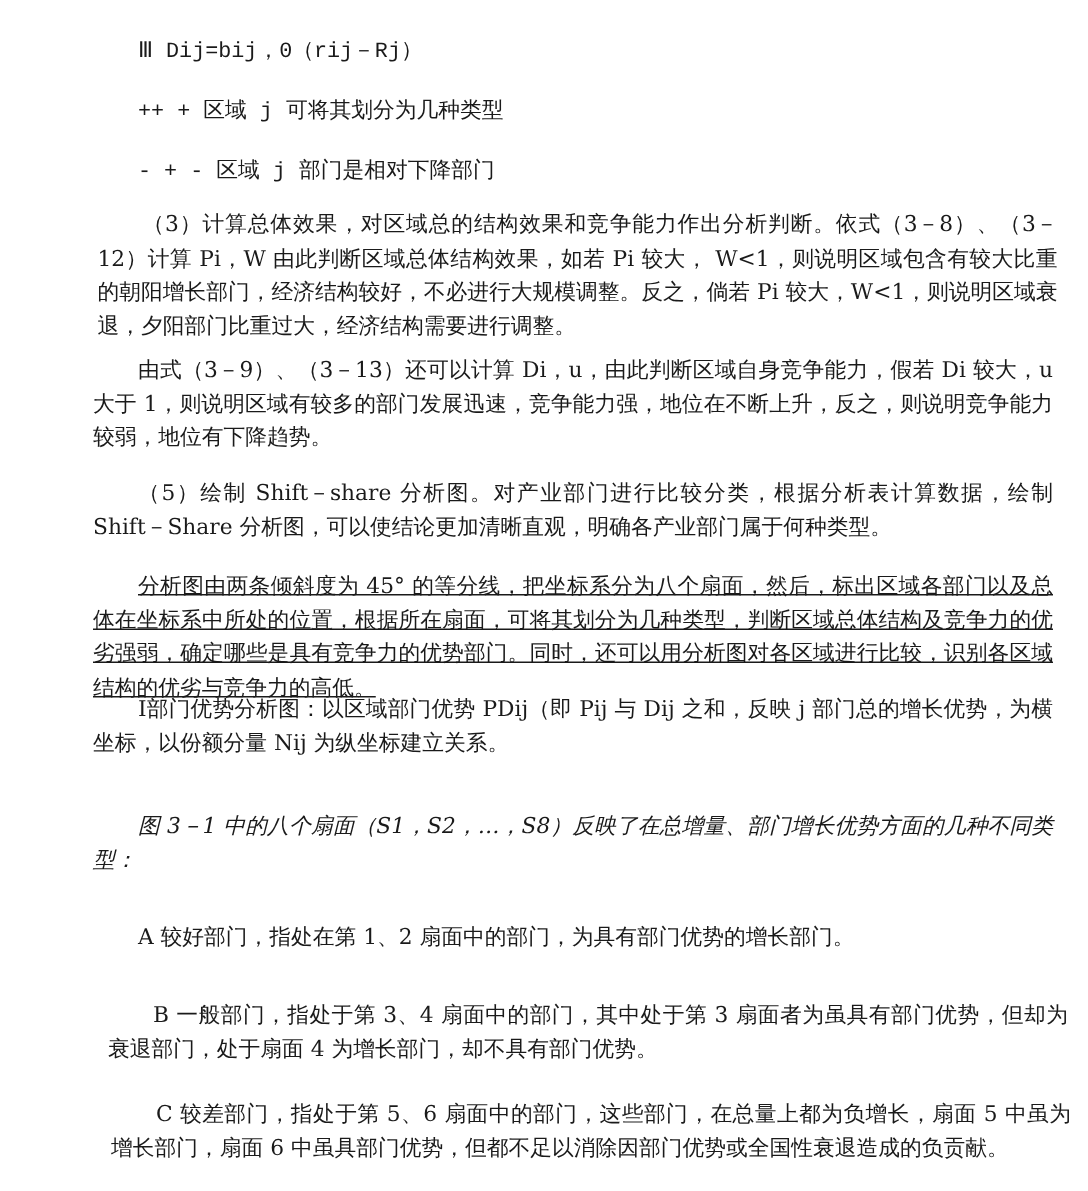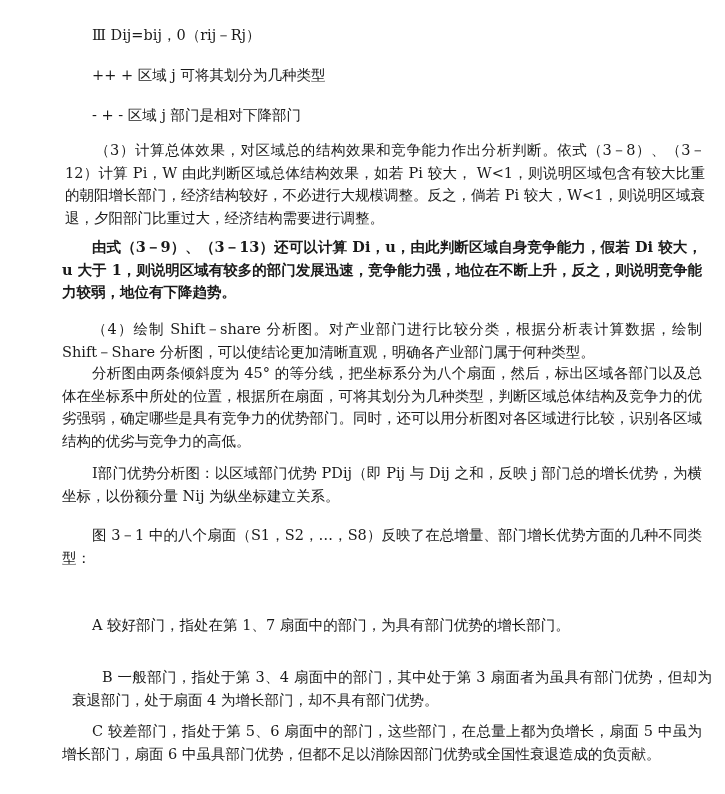--- a/index.html
+++ b/index.html
@@ -4,32 +4,32 @@
 <style>
   html, body { margin:0; padding:0; background:#ffffff; }
   body {
     width:725px; height:794px; overflow:hidden; position:relative;
     font-family: "DejaVu Serif", "Liberation Serif", serif;
     color:#1a1a1a; font-size:14.5px;
   }
   .page { position:absolute; left:62px; top:0; width:640px; }
   .line { position:absolute; left:0; white-space:nowrap; line-height:22px; height:22px; }
   .para { position:absolute; left:0; width:640px; line-height:22.5px; text-align:justify; text-indent:30px; }
-  .ind { left:30px; }
+  .ind { left:30px;font-family:Liberation Mono, monospace; }
 </style>
 </head>
 <body>
 
 <div class="page">
   <div class="line ind" style="top:24px;">Ⅲ  Dij=bij，0（rij－Rj）</div>
   <div class="line ind" style="top:64px;">++ +  区域 j 可将其划分为几种类型</div>
   <div class="line ind" style="top:104px;text-align:right;">- + -  区域 j 部门是相对下降部门</div>
 
   <p class="para" style="top:136px; margin:3px;">（3）计算总体效果，对区域总的结构效果和竞争能力作出分析判断。依式（3－8）、（3－12）计算 Pi，W 由此判断区域总体结构效果，如若 Pi 较大， W&lt;1，则说明区域包含有较大比重的朝阳增长部门，经济结构较好，不必进行大规模调整。反之，倘若 Pi 较大，W&lt;1，则说明区域衰退，夕阳部门比重过大，经济结构需要进行调整。</p>
-  <p class="para" style="top:236px; margin:0;font-weight:bold;">由式（3－9）、（3－13）还可以计算 Di，u，由此判断区域自身竞争能力，假若 Di 较大，u 大于 1，则说明区域有较多的部门发展迅速，竞争能力强，地位在不断上升，反之，则说明竞争能力较弱，地位有下降趋势。</p>
-  <p class="para" style="top:318px; margin:0;">（4）绘制 Shift－share 分析图。对产业部门进行比较分类，根据分析表计算数据，绘制 Shift－Share 分析图，可以使结论更加清晰直观，明确各产业部门属于何种类型。</p>
-  <p class="para" style="top:362px; margin:0;">分析图由两条倾斜度为 45° 的等分线，把坐标系分为八个扇面，然后，标出区域各部门以及总体在坐标系中所处的位置，根据所在扇面，可将其划分为几种类型，判断区域总体结构及竞争力的优劣强弱，确定哪些是具有竞争力的优势部门。同时，还可以用分析图对各区域进行比较，识别各区域结构的优劣与竞争力的高低。</p>
+  <p class="para" style="top:236px; margin:0;">由式（3－9）、（3－13）还可以计算 Di，u，由此判断区域自身竞争能力，假若 Di 较大，u 大于 1，则说明区域有较多的部门发展迅速，竞争能力强，地位在不断上升，反之，则说明竞争能力较弱，地位有下降趋势。</p>
+  <p class="para" style="top:318px; margin:0;">（5）绘制 Shift－share 分析图。对产业部门进行比较分类，根据分析表计算数据，绘制 Shift－Share 分析图，可以使结论更加清晰直观，明确各产业部门属于何种类型。</p>
+  <p class="para" style="top:380px; margin:0;text-decoration:underline;">分析图由两条倾斜度为 45° 的等分线，把坐标系分为八个扇面，然后，标出区域各部门以及总体在坐标系中所处的位置，根据所在扇面，可将其划分为几种类型，判断区域总体结构及竞争力的优劣强弱，确定哪些是具有竞争力的优势部门。同时，还可以用分析图对各区域进行比较，识别各区域结构的优劣与竞争力的高低。</p>
   <p class="para" style="top:462px; margin:0;">Ⅰ部门优势分析图：以区域部门优势 PDij（即 Pij 与 Dij 之和，反映 j 部门总的增长优势，为横坐标，以份额分量 Nij 为纵坐标建立关系。</p>
-  <p class="para" style="top:524px; margin:0;">图 3－1 中的八个扇面（S1，S2，…，S8）反映了在总增量、部门增长优势方面的几种不同类型：</p>
-  <p class="para" style="top:614px; margin:0;">A 较好部门，指处在第 1、7 扇面中的部门，为具有部门优势的增长部门。</p>
+  <p class="para" style="top:540px; margin:0;font-style:italic;">图 3－1 中的八个扇面（S1，S2，…，S8）反映了在总增量、部门增长优势方面的几种不同类型：</p>
+  <p class="para" style="top:614px; margin:0;">A 较好部门，指处在第 1、2 扇面中的部门，为具有部门优势的增长部门。</p>
   <p class="para" style="top:656px; margin:10px;">B 一般部门，指处于第 3、4 扇面中的部门，其中处于第 3 扇面者为虽具有部门优势，但却为衰退部门，处于扇面 4 为增长部门，却不具有部门优势。</p>
-  <p class="para" style="top:720px; margin:0;">C 较差部门，指处于第 5、6 扇面中的部门，这些部门，在总量上都为负增长，扇面 5 中虽为增长部门，扇面 6 中虽具部门优势，但都不足以消除因部门优势或全国性衰退造成的负贡献。</p>
+  <p class="para" style="top:720px; margin:12px;">C 较差部门，指处于第 5、6 扇面中的部门，这些部门，在总量上都为负增长，扇面 5 中虽为增长部门，扇面 6 中虽具部门优势，但都不足以消除因部门优势或全国性衰退造成的负贡献。</p>
 </div>
 
 </body></html>

